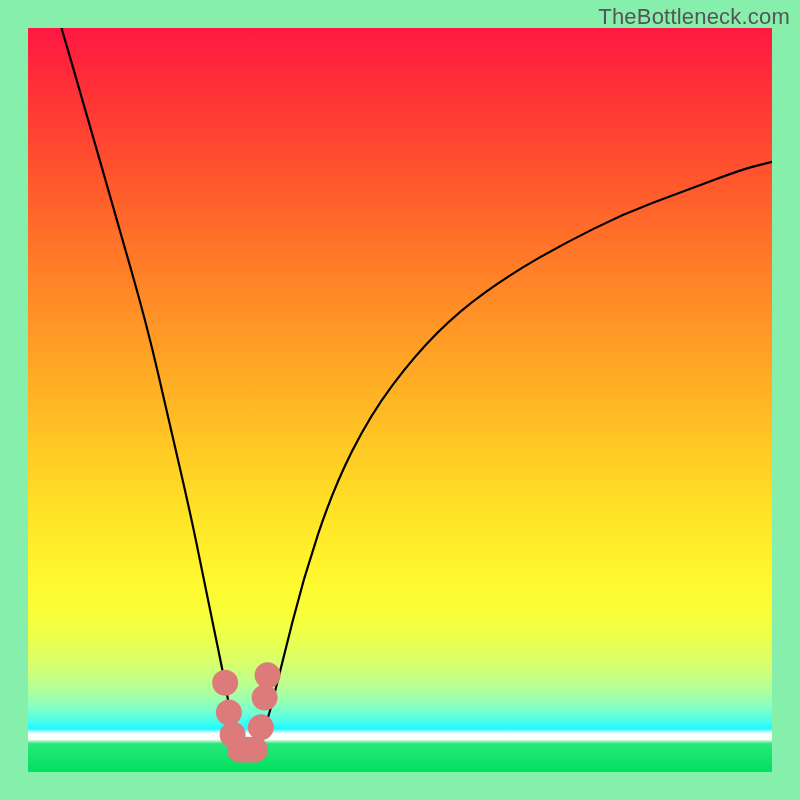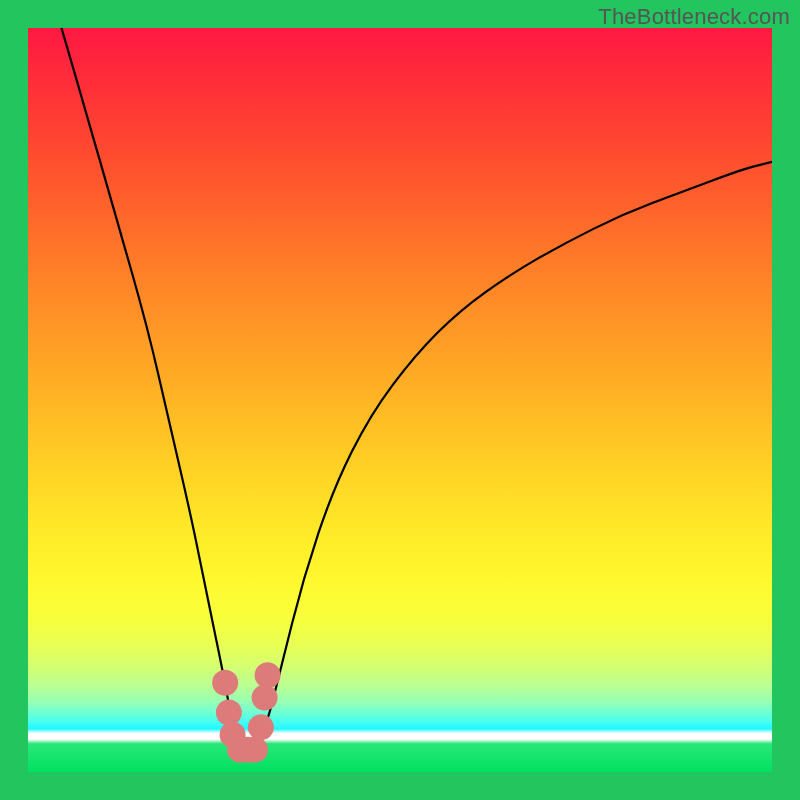--- a/index.html
+++ b/index.html
@@ -10,21 +10,21 @@
     background: #000;
     overflow: hidden;
     font-family: Arial, Helvetica, sans-serif;
   }
   .frame {
     position: absolute;
     top: 0;
     left: 0;
     width: 800px;
     height: 800px;
-    background: #22c55e;
+    background: #86efac;
   }
   .plot {
     position: absolute;
     top: 28px;
     left: 28px;
     width: 744px;
     height: 744px;
     overflow: hidden;
   }
   .gradient {

